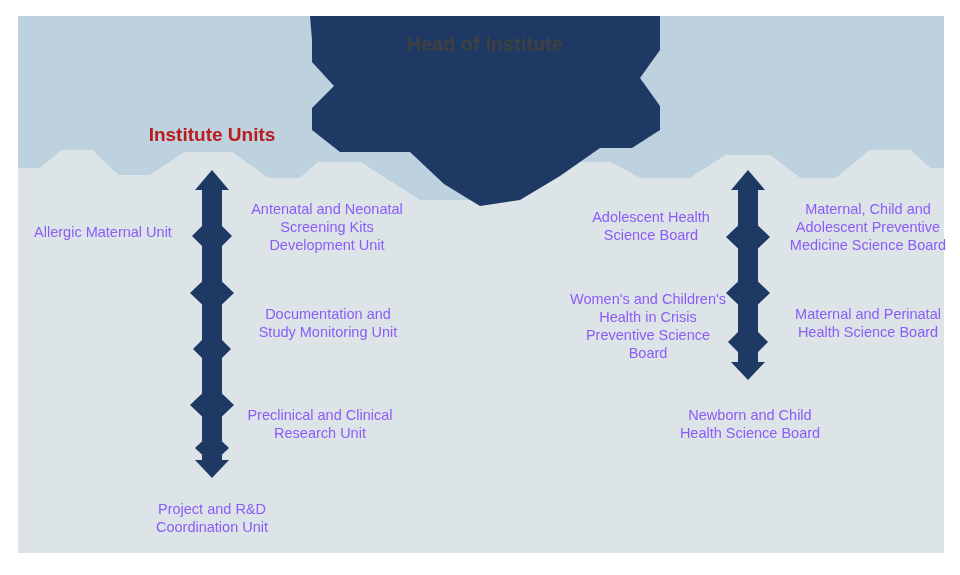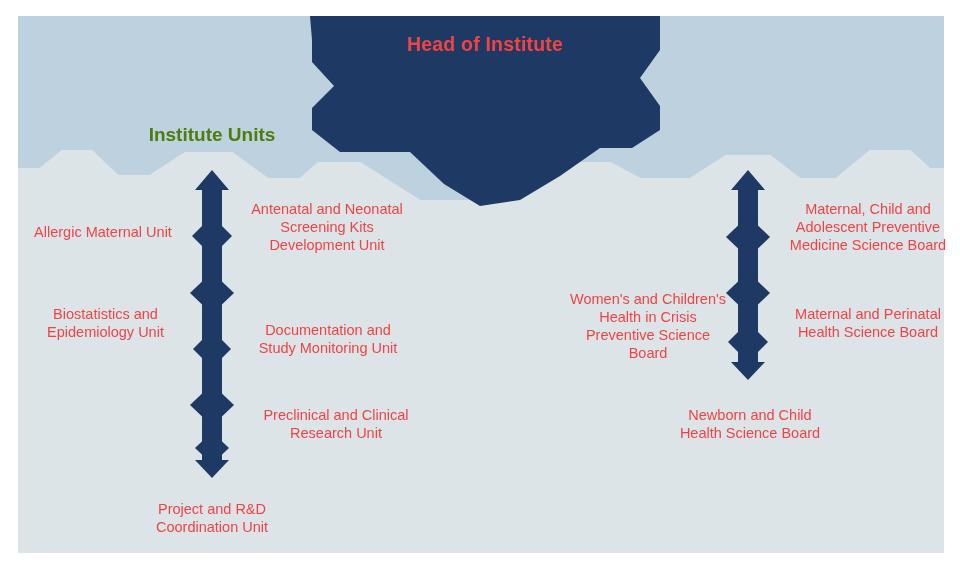--- a/index.html
+++ b/index.html
@@ -17,37 +17,37 @@
   }
   #bg-svg {
     position: absolute;
     left: 0;
     top: 0;
     width: 960px;
     height: 575px;
   }
   .lbl {
     position: absolute;
-    color: #ef4444;
+    color: #8b5cf6;
     text-align: center;
     line-height: 1.25;
     font-size: 14.5px;
     white-space: pre-line;
   }
   .heading {
     position: absolute;
-    color: #4d7c0f;
+    color: #b91c1c;
     font-size: 19px;
     font-weight: bold;
     text-align: center;
     line-height: 1.2;
   }
   .root-title {
     position: absolute;
-    color: #ef4444;
+    color: #404040;
     font-size: 19.5px;
     font-weight: bold;
     text-align: center;
     line-height: 1.2;
     letter-spacing: .2px;
   }
 </style>
 </head>
 <body>
 
@@ -86,37 +86,37 @@
     </g>
   </svg>
 
   <div class="root-title" style="left:310px; top:33px; width:350px;">Head of Institute</div>
 
   <div class="heading" style="left:112px; top:124px; width:200px;">Institute Units</div>
 
 
   <div class="lbl" style="left:18px; top:223px; width:170px;">Allergic Maternal Unit</div>
 
-  <div class="lbl" style="left:18px; top:305px; width:175px;">Biostatistics and
-Epidemiology Unit</div>
 
 
   <div class="lbl" style="left:232px; top:200px; width:190px;">Antenatal and Neonatal
 Screening Kits
 Development Unit</div>
 
-  <div class="lbl" style="left:232px; top:305px; width:192px;margin-top:16px;">Documentation and
+  <div class="lbl" style="left:232px; top:305px; width:192px;">Documentation and
 Study Monitoring Unit</div>
 
-  <div class="lbl" style="left:240px; top:406px; width:192px;text-align:center;">Preclinical and Clinical
+  <div class="lbl" style="left:224px; top:406px; width:192px;text-align:center;">Preclinical and Clinical
 Research Unit</div>
 
   <div class="lbl" style="left:122px; top:500px; width:180px;">Project and R&amp;D
 Coordination Unit</div>
 
+  <div class="lbl" style="left:558px; top:208px; width:186px;">Adolescent Health
+Science Board</div>
 
   <div class="lbl" style="left:552px; top:290px; width:192px;">Women's and Children's
 Health in Crisis
 Preventive Science
 Board</div>
 
   <div class="lbl" style="left:772px; top:200px; width:192px;">Maternal, Child and
 Adolescent Preventive
 Medicine Science Board</div>
 

